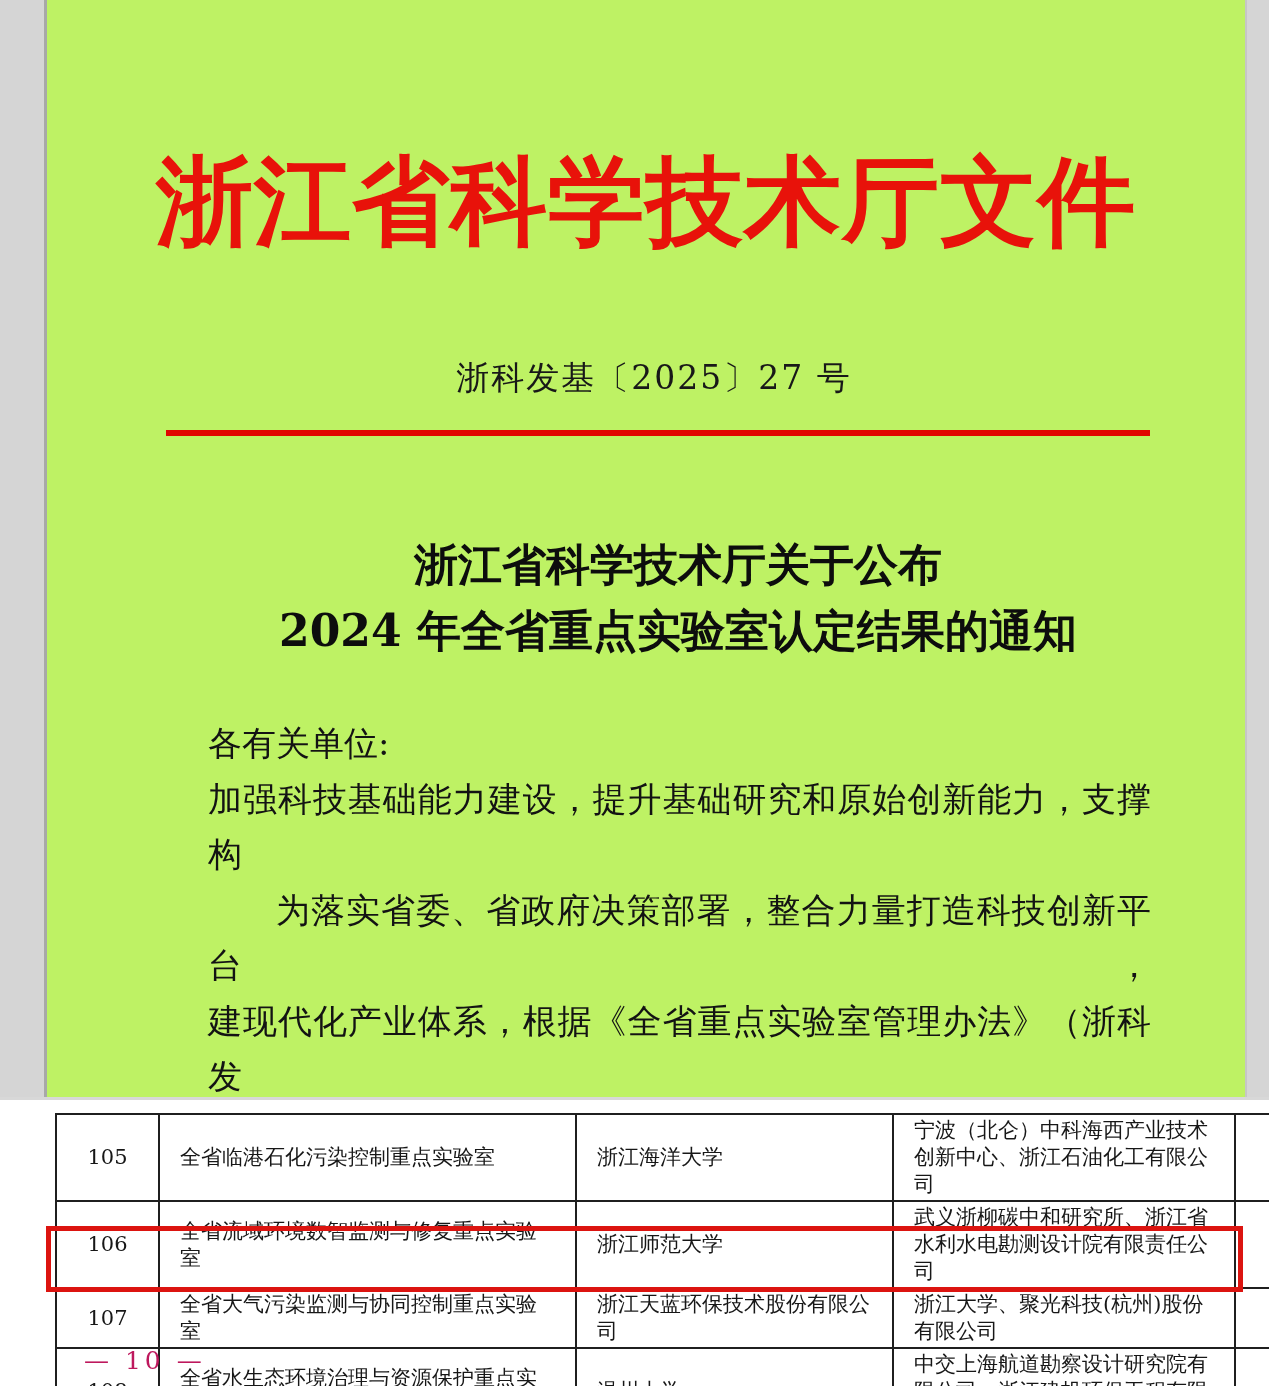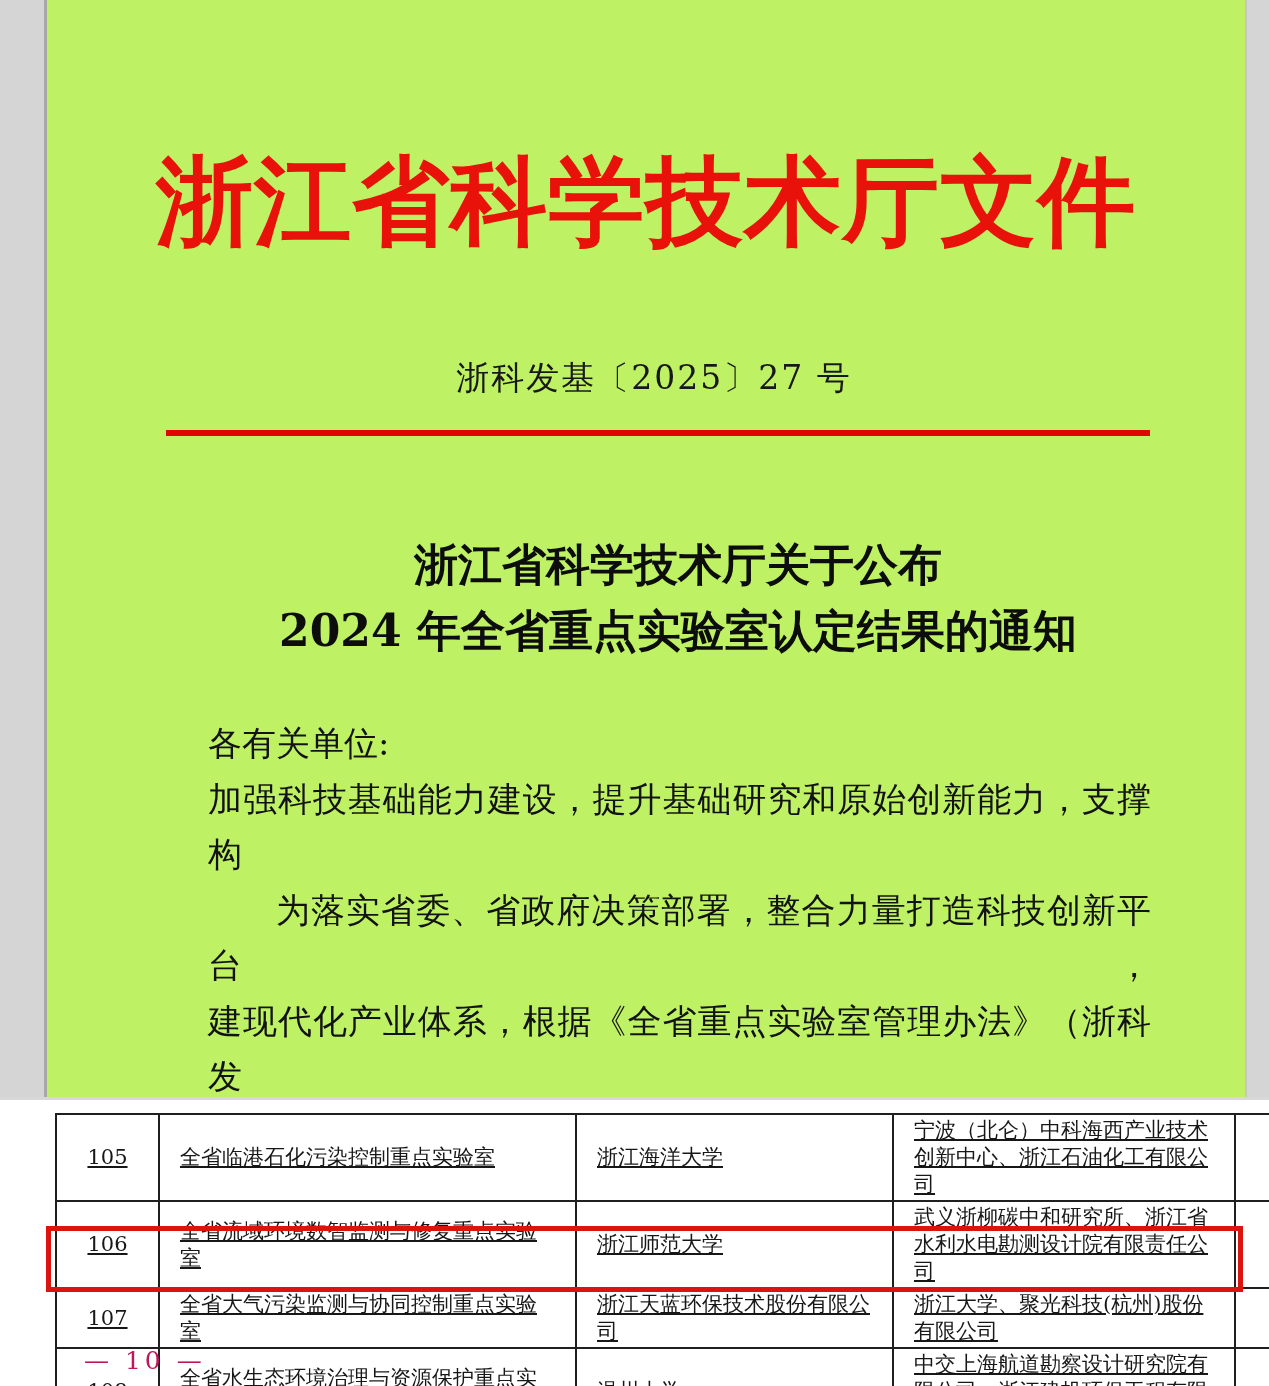--- a/index.html
+++ b/index.html
@@ -90,21 +90,20 @@
     border-collapse: collapse;
     table-layout: fixed;
     font-size: 21px;
     color: #171717;
   }
   table.results-table td {
     border: 2px solid #1f1f1f;
     padding: 2px 20px;
     line-height: 27px;
     overflow: hidden;
-    text-decoration: underline;
   }
   td.c-num   { width: 61px;  text-align: center; }
   td.c-lab   { width: 375px; text-align: left; padding-left: 14px; }
   td.c-inst  { width: 275px; text-align: left; padding-left: 12px; }
   td.c-part  { width: 300px; text-align: left; }
   td.c-dir   { width: 98px;  text-align: center; }
   tr.r-105, tr.r-106, tr.r-107, tr.r-108 { height: 58px; }
 
   .highlight-box {
     position: absolute;

